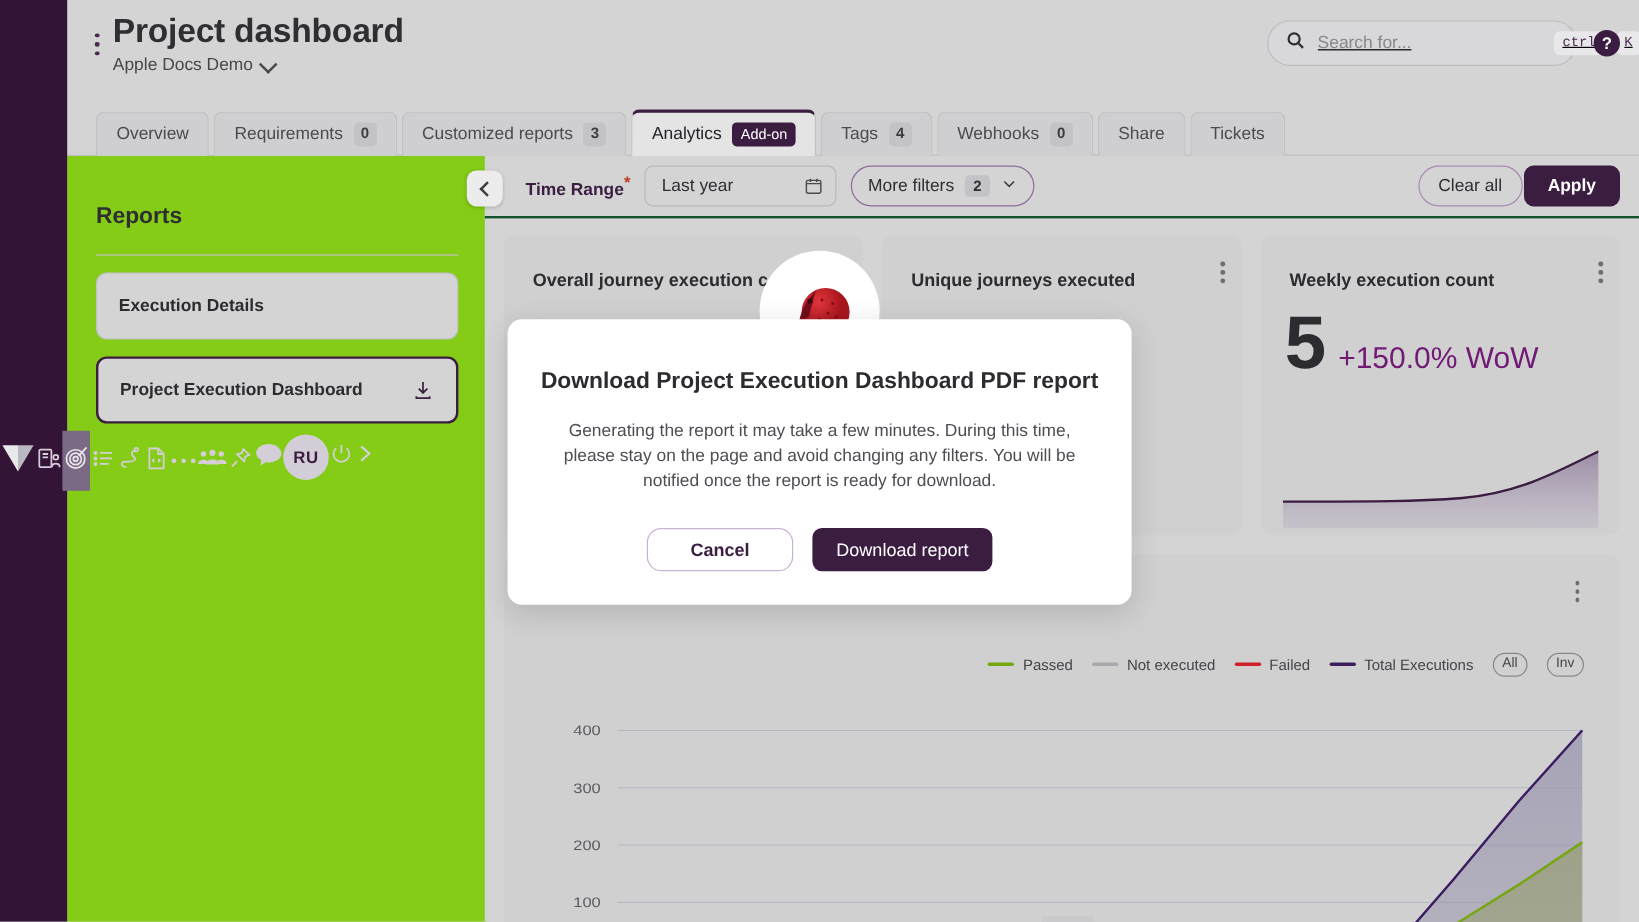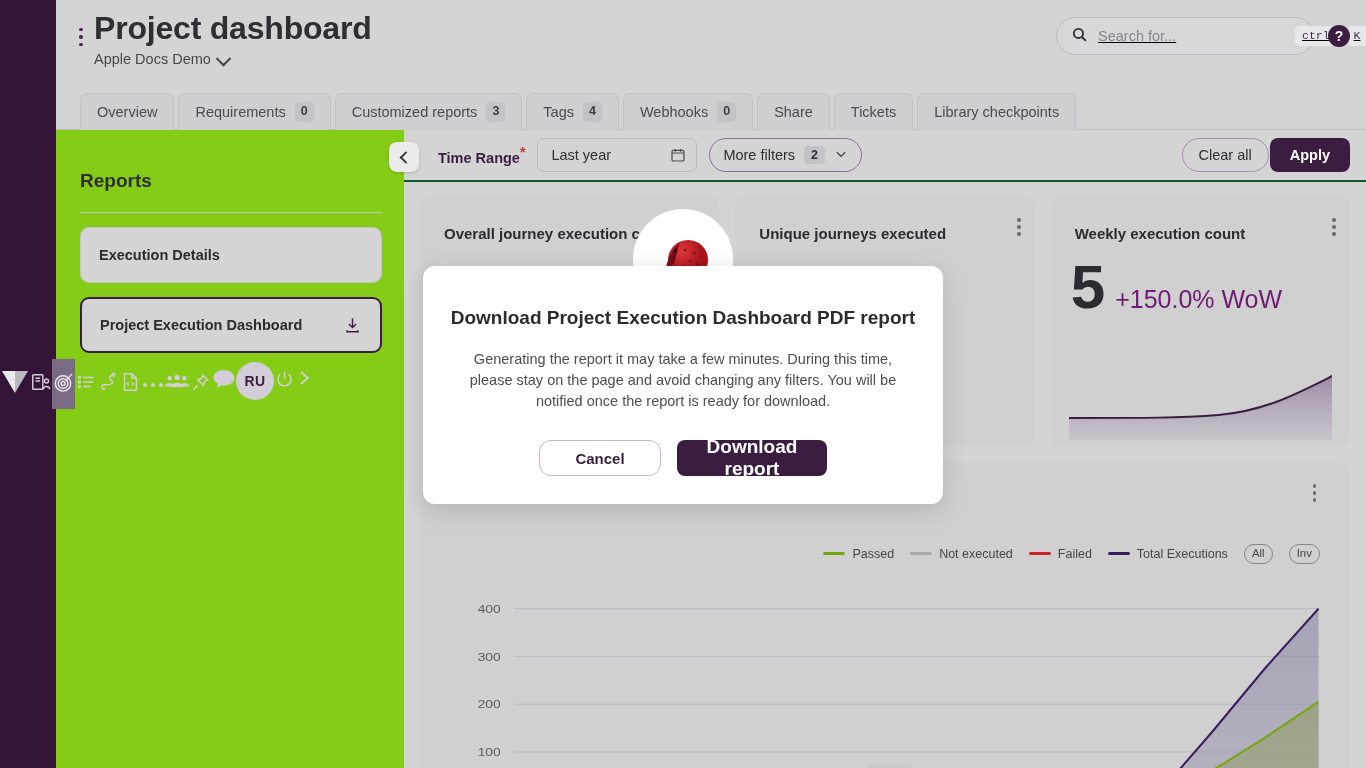--- a/index.html
+++ b/index.html
@@ -39,21 +39,21 @@
     position: absolute; left: 56px; top: 0; right: 0; height: 84px;
     background: #d4d4d4;
     display: flex; align-items: flex-start;
   }
   #kebab-page {
     margin: 20px 0 0 18px; width: 14px; height: 34px;
     display: flex; flex-direction: column; align-items: center; justify-content: center; gap: 4px;
   }
   #kebab-page i { width: 3.5px; height: 3.5px; border-radius: 50%; background: #4a2a50; display:block; }
   #title-block { margin-top: 10px; margin-left: 6px; }
-  #page-title { font-size: 32px; font-weight: 700; color: #2e2e33; letter-spacing: -0.2px; }
+  #page-title { font-size: 28px; font-weight: 700; color: #2e2e33; letter-spacing: -0.2px; }
   #project-row { display: flex; align-items: flex-end; gap: 7px; margin-top: 4px; }
   #project-name { font-size: 14.5px; color: #46464b; }
   .chev-down {
     width: 11px; height: 11px; border-right: 2px solid #46464b; border-bottom: 2px solid #46464b;
     transform: rotate(45deg) translate(-2px,-2px);
   }
   #header-right { margin-left: auto; display: flex; align-items: center; gap: 14px; margin-top: 17px; margin-right: 16px; }
   #searchbox {
     width: 258px; height: 38px; border: 1px solid #bdbdc2; border-radius: 19px;
     background: #d8d8da; display: flex; align-items: center; padding: 0 8px 0 14px; gap: 10px; text-decoration: underline;
@@ -205,21 +205,21 @@
     font-size: 14.5px; color: #4d4d53; line-height: 1.45;
   }
   #modal-actions { margin-top: 28px; display: flex; gap: 16px; }
   #cancel-btn {
     width: 122px; height: 36px; border-radius: 12px; border: 1px solid #c9b3d1;
     background: #fff; color: #3b1d41; font-size: 15px; font-weight: 700;
     display: flex; align-items: center; justify-content: center;
   }
   #download-btn {
     width: 150px; height: 36px; border-radius: 8px; border: none;
-    background: #3b1d41; color: #fff; font-size: 19px; font-weight: 700;
+    background: #3b1d41; color: #fff; font-size: 15px; font-weight: 400;
     display: flex; align-items: center; justify-content: center;
   }
 </style>
 </head>
 <body>
 
 <div id="rail">
   <div class="rail-logo">
     <svg width="30" height="26" viewBox="0 0 30 26">
       <path d="M2 2 L15 2 L15 24 Z" fill="#e9e9ec"></path>
@@ -382,36 +382,37 @@
       <span>Overview</span>
     </div>
     <div class="tab">
       <span>Requirements</span>
       <span class="tab-count">0</span>
     </div>
     <div class="tab">
       <span>Customized reports</span>
       <span class="tab-count">3</span>
     </div>
+    <div class="tab active">
+      <span>Analytics</span>
+      <span class="addon-badge">Add-on</span>
+    </div>
     <div class="tab">
       <span>Tags</span>
       <span class="tab-count">4</span>
     </div>
     <div class="tab">
       <span>Webhooks</span>
       <span class="tab-count">0</span>
     </div>
     <div class="tab">
       <span>Share</span>
     </div>
     <div class="tab">
       <span>Tickets</span>
-    </div>
-    <div class="tab">
-      <span>Library checkpoints</span>
     </div>
   </div>
 
 <div id="reports-panel">
   <div id="reports-title">Reports</div>
   <div id="reports-rule"></div>
   <div id="reports-list">
       <div class="report-item">
         <span>Execution Details</span>
       </div>

